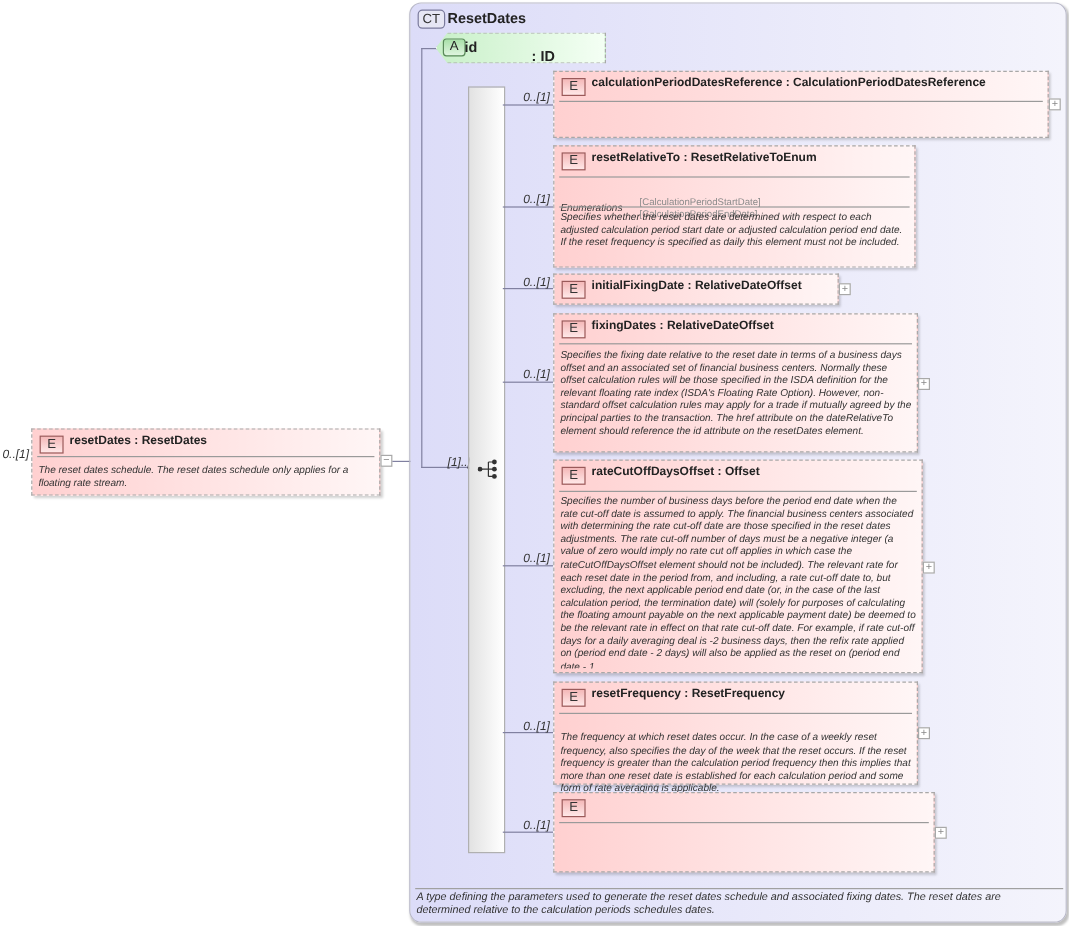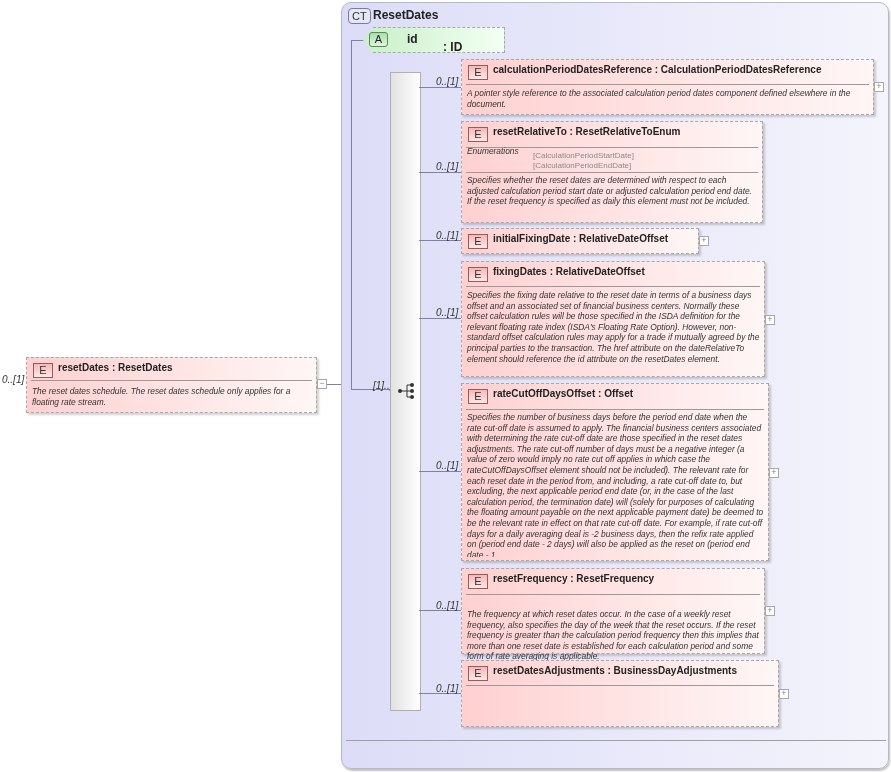--- a/index.html
+++ b/index.html
@@ -10,59 +10,60 @@
     background:linear-gradient(to right, #dcdcf8, #f4f4fc); box-shadow:1px 2px 2px rgba(0,0,0,0.25); }
   .ct-badge { position:absolute; left:6px; top:5px; font-size:11px; border:1px solid #7a7a9c; border-radius:4px; padding:0 3px; background:#e6e6f4; color:#333; line-height:14px; }
   .ct-title { position:absolute; left:31px; top:5px; font-size:12px; font-weight:bold; color:#222; }
   .ct-divider { position:absolute; left:4px; right:2px; top:737px; border-top:1px solid #a0a0a0; }
   .ct-doc { position:absolute; left:5px; top:739px; width:520px; font-size:9px; font-style:italic; color:#333; line-height:11px; }
 
   
   .attr { position:absolute; left:363px; top:27px; width:140px; height:24px; background:linear-gradient(to right,#c8f0c8,#f4fff4); border:1px dashed #a8a8a8;
     clip-path:polygon(10px 0,100% 0,100% 100%,10px 100%,0 50%); }
   .attr-badge { position:absolute; left:369px; top:32px; font-size:11px; width:17px; height:13px; text-align:center; border:1px solid #5a8a5a; border-radius:3px; background:linear-gradient(#a8e0a8,#dff5df); line-height:13px; }
-  .attr-name { position:absolute; left:407px; top:32px; font-size:12px; font-weight:bold; }
+  .attr-name { position:absolute; left:387px; top:32px; font-size:12px; font-weight:bold; }
   .attr-type { position:absolute; left:443px; top:40px; font-size:12px; font-weight:bold; }
 
   
   .seq { position:absolute; left:390px; top:72px; width:29px; height:637px; background:linear-gradient(to right,#e2e2e2,#ffffff); border:1px solid #b0b0b0; }
   .seq-icon { position:absolute; left:398px; top:382px; width:18px; height:18px; }
 
   
   .ln { position:absolute; background:#8080a0; }
 
   
   .el { position:absolute; border:1px dashed #a8a8a8; background:linear-gradient(to right,#ffd0d0,#fff6f6); box-shadow:2px 2px 2px rgba(0,0,0,0.18); }
   .el-badge { position:absolute; left:6px; top:5px; width:18px; height:13px; font-size:11px; text-align:center; line-height:13px;
     border:1px solid #9a5a5a; background:linear-gradient(#f4b8b8,#ffe8e8); color:#333; }
   .el-title { position:absolute; left:31px; top:4px; font-size:10px; font-weight:bold; white-space:nowrap; color:#222; }
   .el-sep { position:absolute; left:4px; right:4px; border-top:1px solid #9a9a9a; }
   .el-doc { position:absolute; left:5px; right:4px; font-size:8.4px; font-style:italic; line-height:10.6px; color:#333; }
   .enum-label { position:absolute; left:5px; font-size:8.4px; font-style:italic; color:#333; }
-  .enum-vals { position:absolute; left:71px; font-size:8px; color:#8a8a8a; line-height:9.5px; }
+  .enum-vals { position:absolute; left:71px; font-size:8px; color:#8a8a8a; line-height:9.5px;margin-top:13px; }
   .card { position:absolute; font-size:10px; font-style:italic; color:#333; }
   .exp { position:absolute; width:8px; height:8px; border:1px solid #a8a8a8; background:#fff; font-size:9px; line-height:7px; text-align:center; color:#888; }
 </style>
 </head>
 <body>
 
 <span class="card" style="left:2px;top:374px;">0..[1]</span>
 <div class="el" style="left:26px;top:357px;width:289px;height:54px;">
   <span class="el-badge">E</span>
   <span class="el-title">resetDates : ResetDates</span>
   <div class="el-sep" style="top:22px;"></div>
   <div class="el-doc" style="top:28px;">The reset dates schedule. The reset dates schedule only applies for a floating rate stream.</div>
 </div>
 <span class="exp" style="left:317px;top:379px;">−</span>
 <div class="ln" style="left:327px;top:384px;width:25px;height:1px;"></div>
 
 <div class="ct-box">
   <span class="ct-badge">CT</span>
   <span class="ct-title">ResetDates</span>
   <div class="ct-divider"></div>
+  <div class="ct-doc">A type defining the parameters used to generate the reset dates schedule and associated fixing dates. The reset dates are determined relative to the calculation periods schedules dates.</div>
 </div>
 
 <div class="ln" style="left:351px;top:40px;width:1px;height:350px;"></div>
 <div class="ln" style="left:351px;top:40px;width:14px;height:1px;"></div>
 <div class="ln" style="left:351px;top:389px;width:40px;height:1px;"></div>
 
 <div class="attr"></div>
 <span class="attr-badge">A</span>
 <span class="attr-name">id</span>
 <span class="attr-type">: ID</span>
@@ -80,31 +81,30 @@
   <circle cx="14" cy="9" r="2" fill="#333"></circle>
   <circle cx="14" cy="15" r="2" fill="#333"></circle>
 </svg>
 
 <div class="ln" style="left:419px;top:87px;width:42px;height:1px;"></div>
 <span class="card" style="left:436px;top:76px;">0..[1]</span>
 <div class="el" style="left:461px;top:59px;width:411px;height:54px;">
   <span class="el-badge">E</span>
   <span class="el-title">calculationPeriodDatesReference : CalculationPeriodDatesReference</span>
   <div class="el-sep" style="top:24px;"></div>
-  <div class="el-doc" style="top:28px;">A pointer style reference to the associated calculation period dates component defined elsewhere in the document.</div>
 </div>
 <span class="exp" style="left:874px;top:82px;">+</span>
 
 <div class="ln" style="left:419px;top:172px;width:42px;height:1px;"></div>
 <span class="card" style="left:436px;top:161px;">0..[1]</span>
 <div class="el" style="left:461px;top:121px;width:300px;height:100px;">
   <span class="el-badge">E</span>
   <span class="el-title">resetRelativeTo : ResetRelativeToEnum</span>
   <div class="el-sep" style="top:25px;"></div>
-  <span class="enum-label" style="top:24px;text-align:right;">Enumerations</span>
+  <span class="enum-label" style="top:46px;text-align:right;">Enumerations</span>
   <div class="enum-vals" style="top:29px;">
     <div>[CalculationPeriodStartDate]</div>
     <div>[CalculationPeriodEndDate]</div>
   </div>
   <div class="el-sep" style="top:50px;"></div>
   <div class="el-doc" style="top:53px;">Specifies whether the reset dates are determined with respect to each adjusted calculation period start date or adjusted calculation period end date. If the reset frequency is specified as daily this element must not be included.</div>
 </div>
 
 <div class="ln" style="left:419px;top:240px;width:42px;height:1px;"></div>
 <span class="card" style="left:436px;top:230px;">0..[1]</span>
@@ -141,16 +141,15 @@
   <span class="el-title">resetFrequency : ResetFrequency</span>
   <div class="el-sep" style="top:25px;"></div>
   <div class="el-doc" style="top:40px;">The frequency at which reset dates occur. In the case of a weekly reset frequency, also specifies the day of the week that the reset occurs. If the reset frequency is greater than the calculation period frequency then this implies that more than one reset date is established for each calculation period and some form of rate averaging is applicable.</div>
 </div>
 <span class="exp" style="left:765px;top:606px;">+</span>
 
 <div class="ln" style="left:419px;top:693px;width:42px;height:1px;"></div>
 <span class="card" style="left:436px;top:683px;">0..[1]</span>
 <div class="el" style="left:461px;top:660px;width:316px;height:65px;">
   <span class="el-badge">E</span>
-  <span class="el-title">resetDatesAdjustments : BusinessDayAdjustments</span>
   <div class="el-sep" style="top:24px;"></div>
 </div>
 <span class="exp" style="left:779px;top:689px;">+</span>
 
 </body></html>

